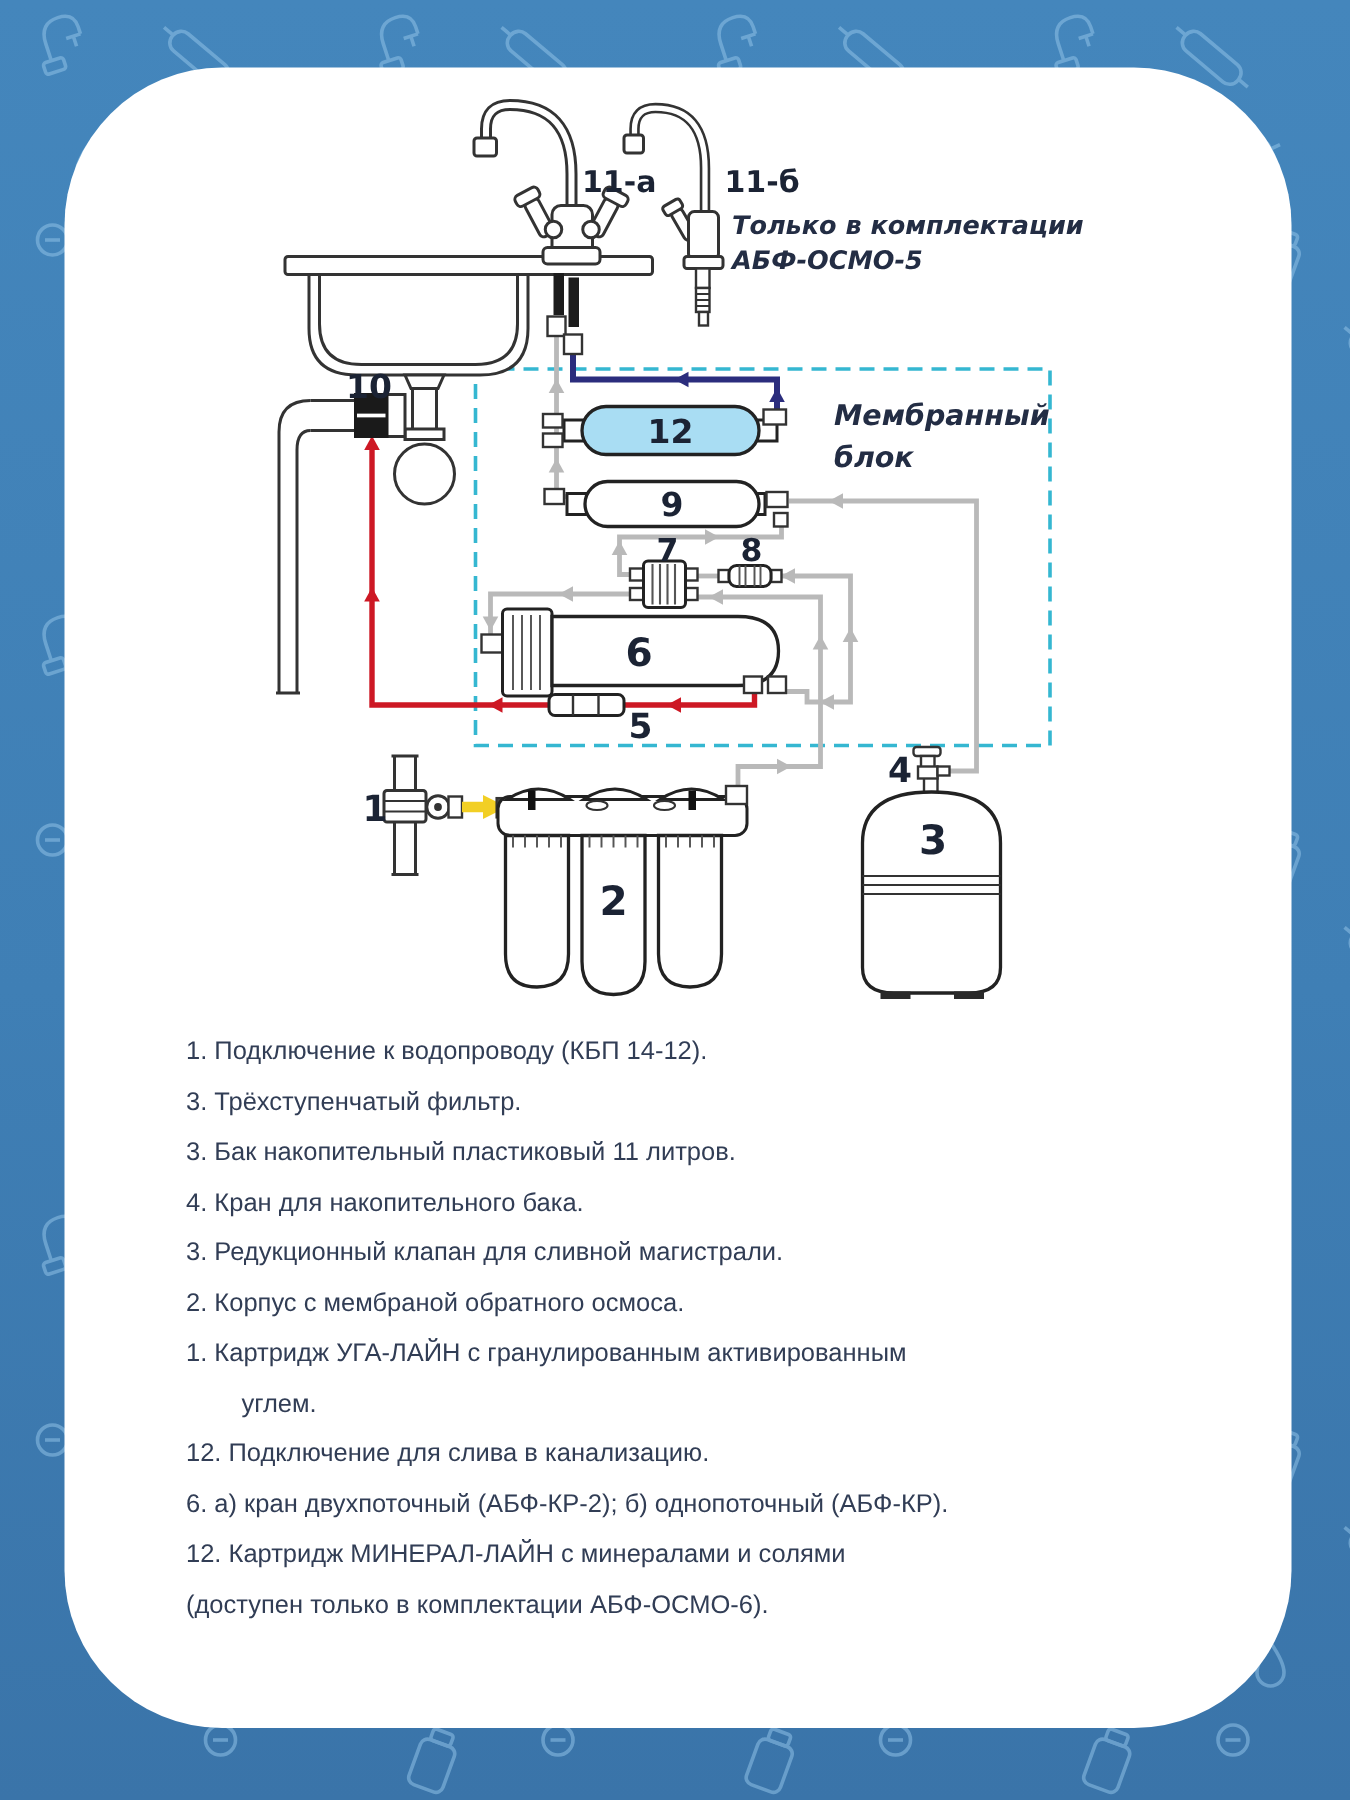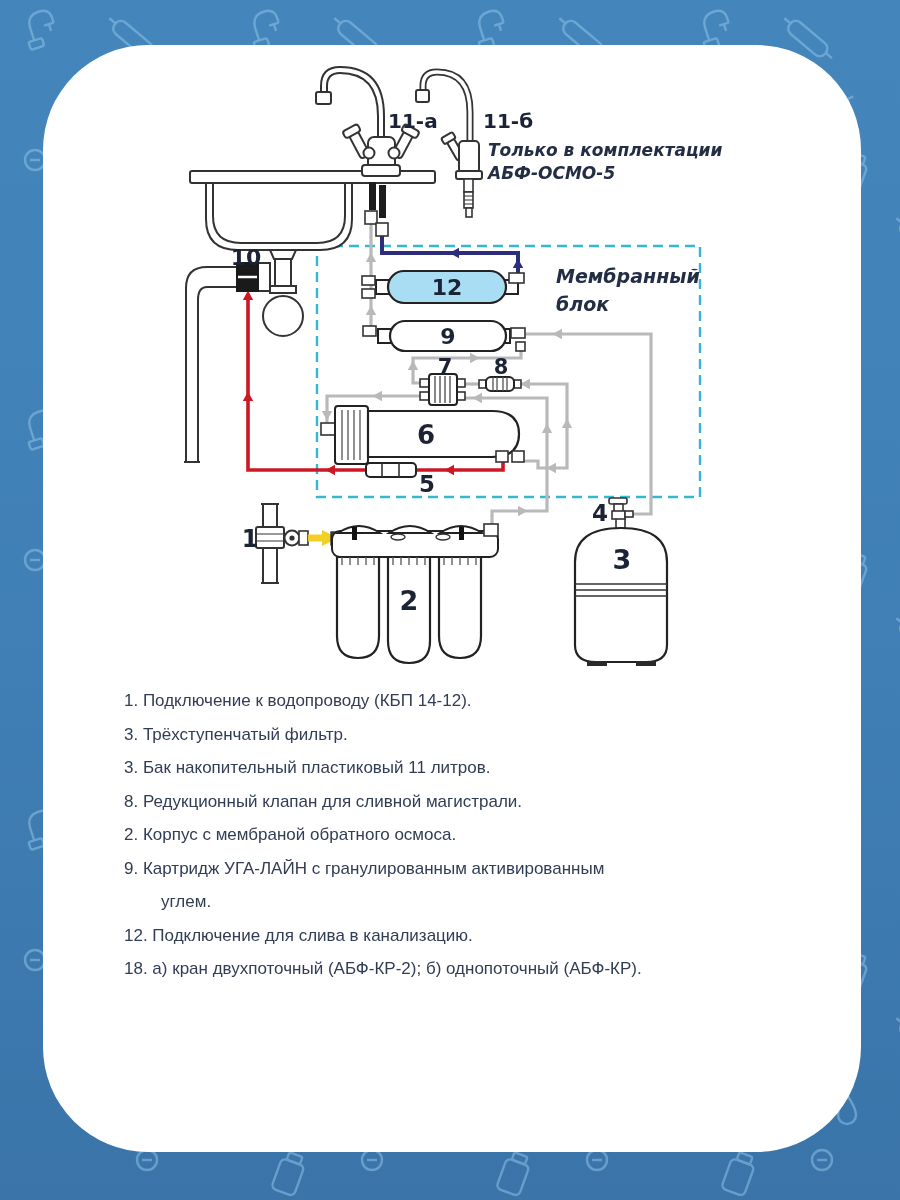--- a/index.html
+++ b/index.html
@@ -292,21 +292,24 @@
     <text class="hand" x="488" y="156" font-size="17">Только в комплектации</text>
     <text class="hand" x="488" y="179" font-size="17">АБФ-ОСМО-5</text>
     <text class="hand" x="556" y="283" font-size="19">Мембранный</text>
     <text class="hand" x="556" y="311" font-size="19">блок</text>
   </svg>
 
   <div class="legend">
     <div class="li">1. Подключение к водопроводу (КБП 14-12).</div>
     <div class="li">3. Трёхступенчатый фильтр.</div>
     <div class="li">3. Бак накопительный пластиковый 11 литров.</div>
-    <div class="li">8. Редукционный клапан для сливной магистрали.</div>
+    <div class="li">4. Кран для накопительного бака.</div>
+    <div class="li">3. Редукционный клапан для сливной магистрали.</div>
     <div class="li">2. Корпус с мембраной обратного осмоса.</div>
-    <div class="li hang">9. Картридж УГА-ЛАЙН с гранулированным активированным
+    <div class="li hang">1. Картридж УГА-ЛАЙН с гранулированным активированным
 углем.</div>
     <div class="li">12. Подключение для слива в канализацию.</div>
-    <div class="li">18. а) кран двухпоточный (АБФ-КР-2); б) однопоточный (АБФ-КР).</div>
+    <div class="li">6. а) кран двухпоточный (АБФ-КР-2); б) однопоточный (АБФ-КР).</div>
+    <div class="li">12. Картридж МИНЕРАЛ-ЛАЙН с минералами и солями
+(доступен только в комплектации АБФ-ОСМО-6).</div>
   </div>
 
 </div>
 
 </body></html>

